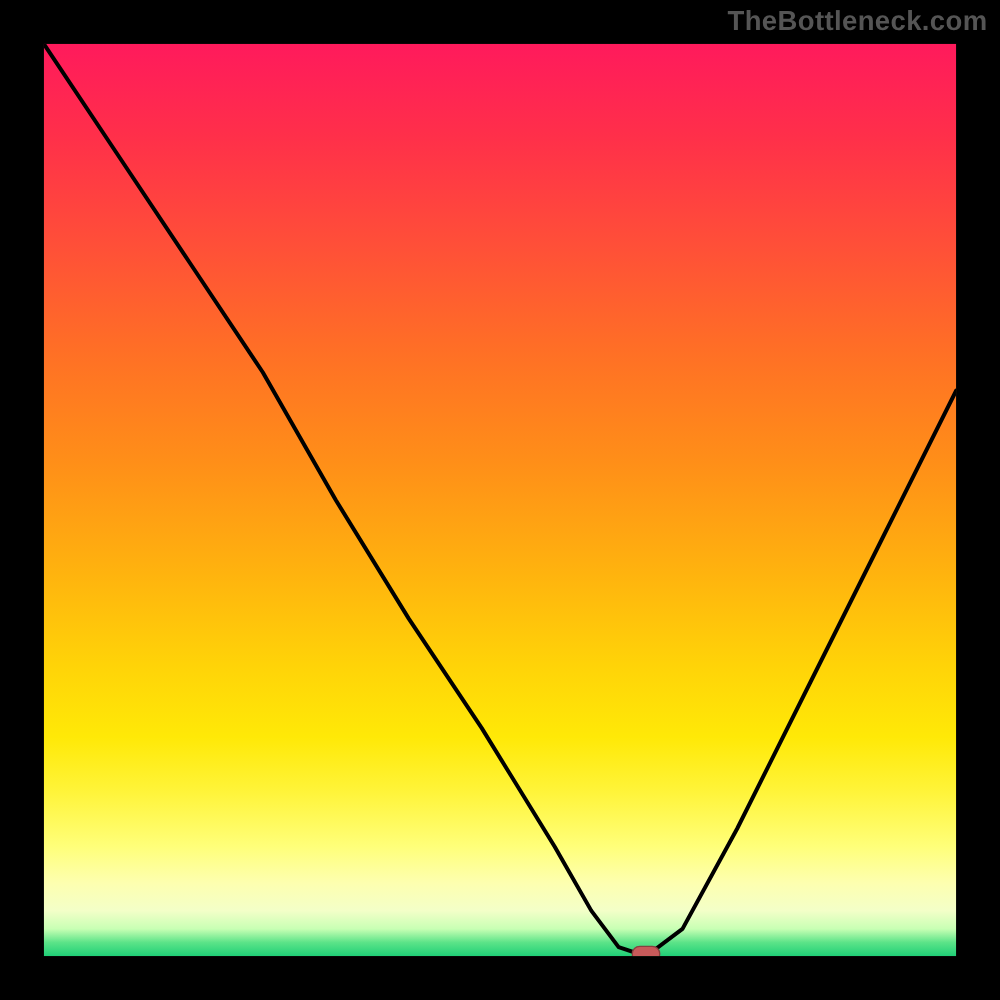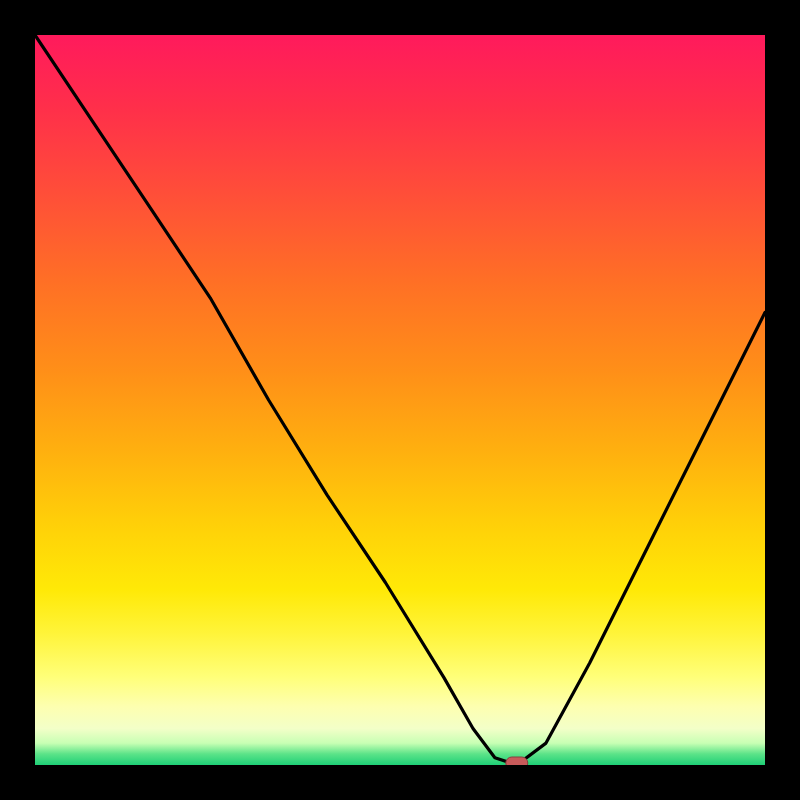--- a/index.html
+++ b/index.html
@@ -79,20 +79,21 @@
     fill: #c75a5a;
     stroke: #874040;
     stroke-width: 1;
   }
 </style>
 </head>
 <body>
 
 <div class="frame">
 
+  <div class="watermark">TheBottleneck.com</div>
 
   <div class="plot-area">
     <div class="gradient"></div>
 
     <svg class="curve" viewBox="0 0 730 730" preserveAspectRatio="none">
       <path d="M0.0 0.0 L58.4 87.6 L116.8 175.2 L175.2 262.8 L233.6 365.0 L292.0 459.9 L350.4 547.5 L408.8 642.4 L438.0 693.5 L459.9 722.7 L481.8 730.0 L511.0 708.1 L554.8 627.8 L613.2 511.0 L671.6 394.2 L730.0 277.4"></path>
       <rect class="marker" x="470.8" y="722.0" width="22" height="12" rx="6" ry="6"></rect>
     </svg>
   </div>
 

